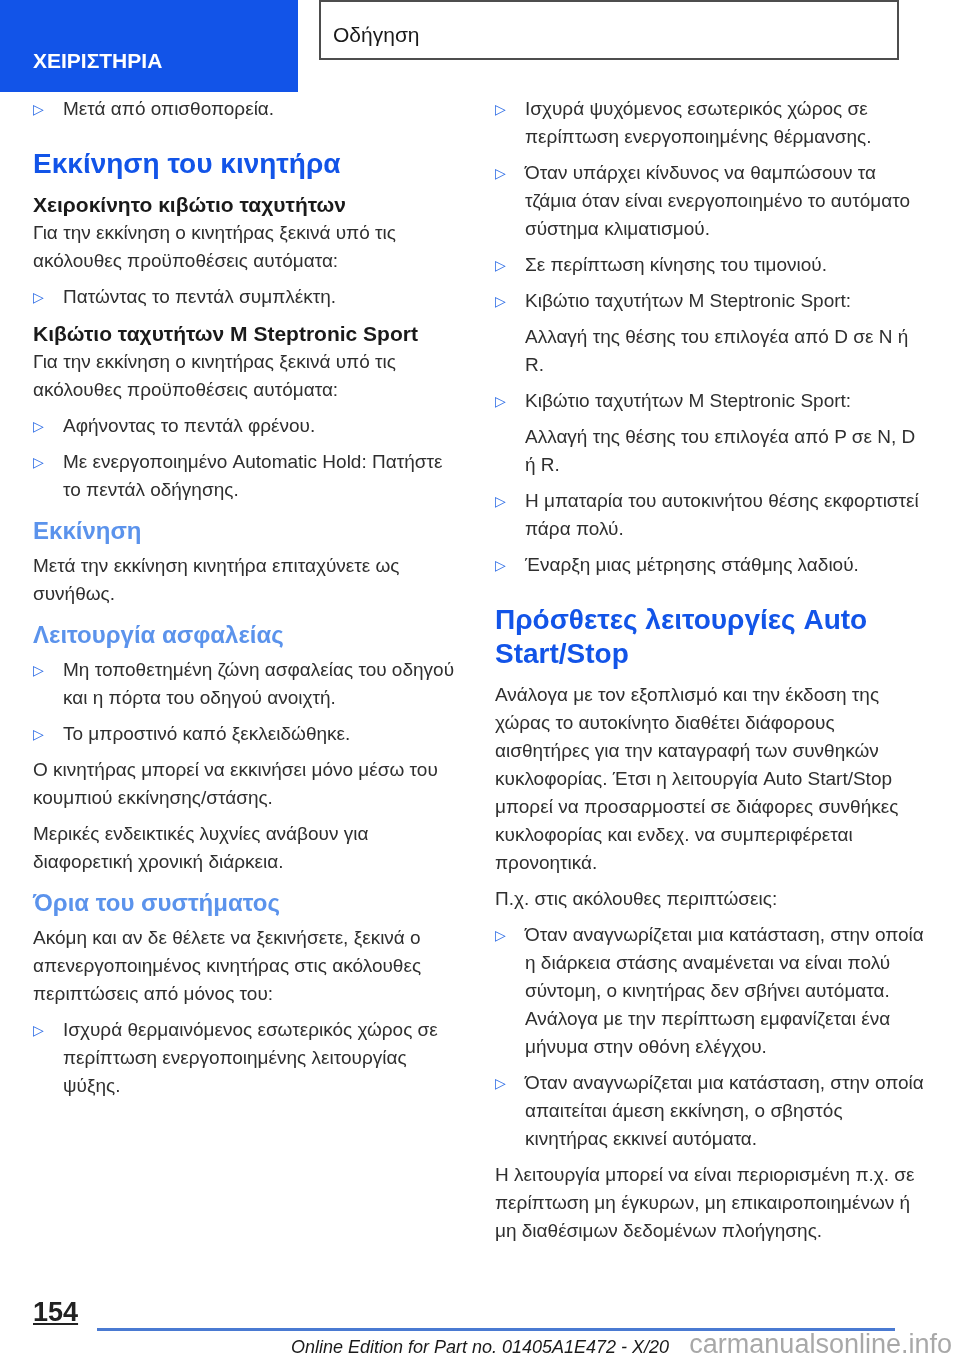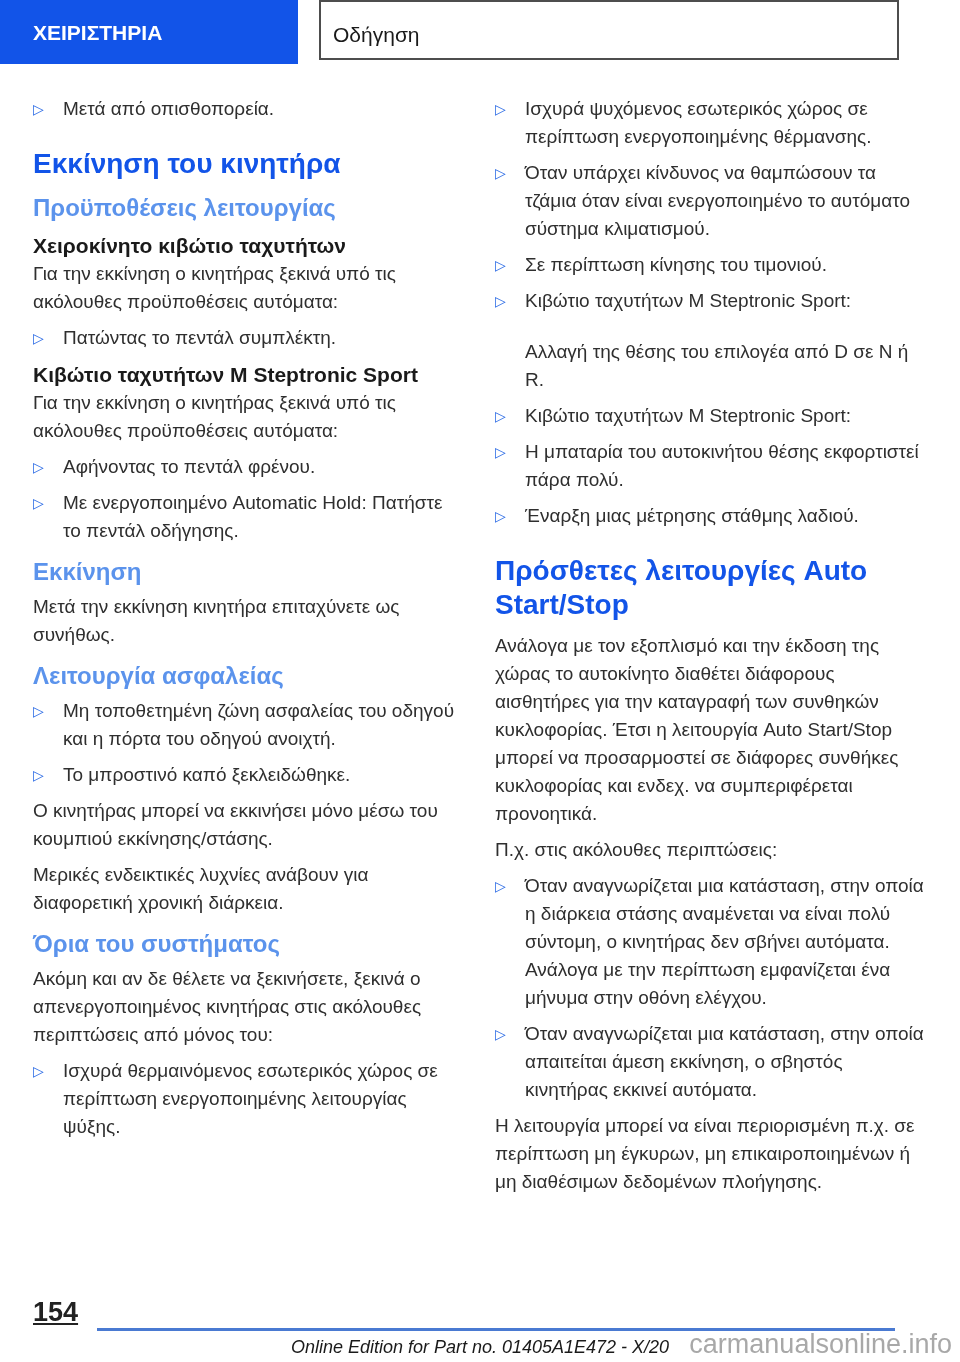--- a/index.html
+++ b/index.html
@@ -22,21 +22,21 @@
     position: absolute;
     left: 0; top: 0;
     width: 265px; height: 62px;
     background: #1254e8;
     color: #ffffff;
     font-weight: bold;
     font-size: 21px;
     display: flex;
     align-items: center;
     padding-left: 33px;
-    padding-top: 2px;
+    padding-top: 30px;
     box-sizing: content-box;
   }
   .chapter-box {
     position: absolute;
     left: 311px; top: 0;
     width: 580px; height: 60px;
     background: #ffffff;
     border: 2px solid #4d4d4d;
     display: flex;
     align-items: center;
@@ -89,21 +89,21 @@
   }
   .bullet { display: flex; }
   .marker {
     flex: none;
     width: 30px;
     color: #2d6ce5;
     font-size: 14px;
     line-height: 28px;
   }
   .bcontent { flex: 1; min-width: 0; }
-  .bsub { margin-top: 23px; }
+  .bsub { margin-top: 8px; }
 
   
   .col > .blk:first-child { margin-top: 0; }
 
   
   .footer {
     position: absolute;
     left: 0; right: 0; bottom: 0;
     height: 90px;
   }
@@ -158,21 +158,20 @@
 
   <div class="columns">
     <div class="col" id="col-left">
         <div class="blk bullet">
           <span class="marker">▷</span>
           <div class="bcontent">
             <div class="btext">Μετά από οπισθοπορεία.</div>
           </div>
         </div>
         <div class="blk h1">Εκκίνηση του κινητήρα</div>
-        <div class="blk h2">Προϋποθέσεις λειτουργίας</div>
         <div class="blk h3">Χειροκίνητο κιβώτιο ταχυτήτων</div>
         <div class="blk p">Για την εκκίνηση ο κινητήρας ξεκινά υπό τις ακόλουθες προϋποθέσεις αυτόματα:</div>
         <div class="blk bullet">
           <span class="marker">▷</span>
           <div class="bcontent">
             <div class="btext">Πατώντας το πεντάλ συμπλέκτη.</div>
           </div>
         </div>
         <div class="blk h3">Κιβώτιο ταχυτήτων M Steptronic Sport</div>
         <div class="blk p">Για την εκκίνηση ο κινητήρας ξεκινά υπό τις ακόλουθες προϋποθέσεις αυτόματα:</div>
@@ -237,20 +236,21 @@
           <span class="marker">▷</span>
           <div class="bcontent">
             <div class="btext">Κιβώτιο ταχυτήτων M Steptronic Sport:</div>
             <div class="bsub">Αλλαγή της θέσης του επιλογέα από D σε N ή R.</div>
           </div>
         </div>
         <div class="blk bullet">
           <span class="marker">▷</span>
           <div class="bcontent">
             <div class="btext">Κιβώτιο ταχυτήτων M Steptronic Sport:</div>
+            <div class="bsub">Αλλαγή της θέσης του επιλογέα από P σε N, D ή R.</div>
           </div>
         </div>
         <div class="blk bullet">
           <span class="marker">▷</span>
           <div class="bcontent">
             <div class="btext">Η μπαταρία του αυτοκινήτου θέσης εκφορτιστεί πάρα πολύ.</div>
           </div>
         </div>
         <div class="blk bullet">
           <span class="marker">▷</span>

